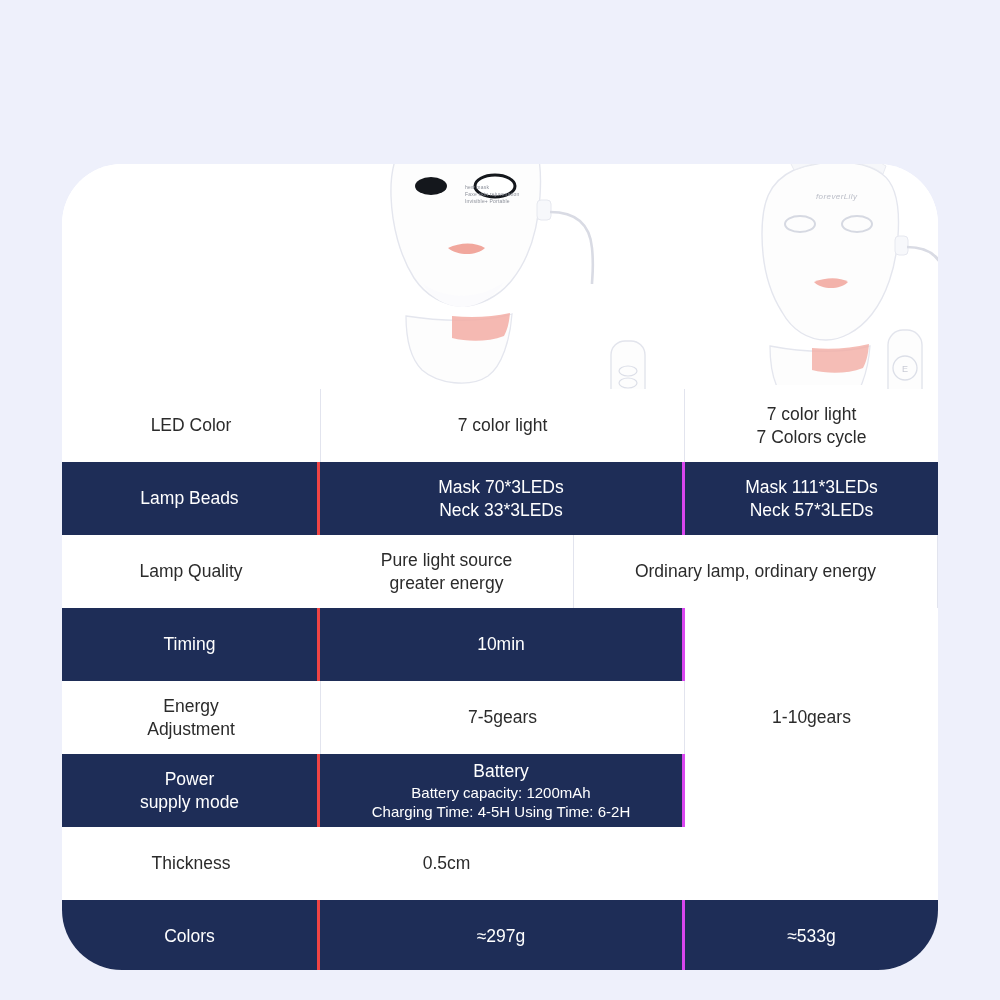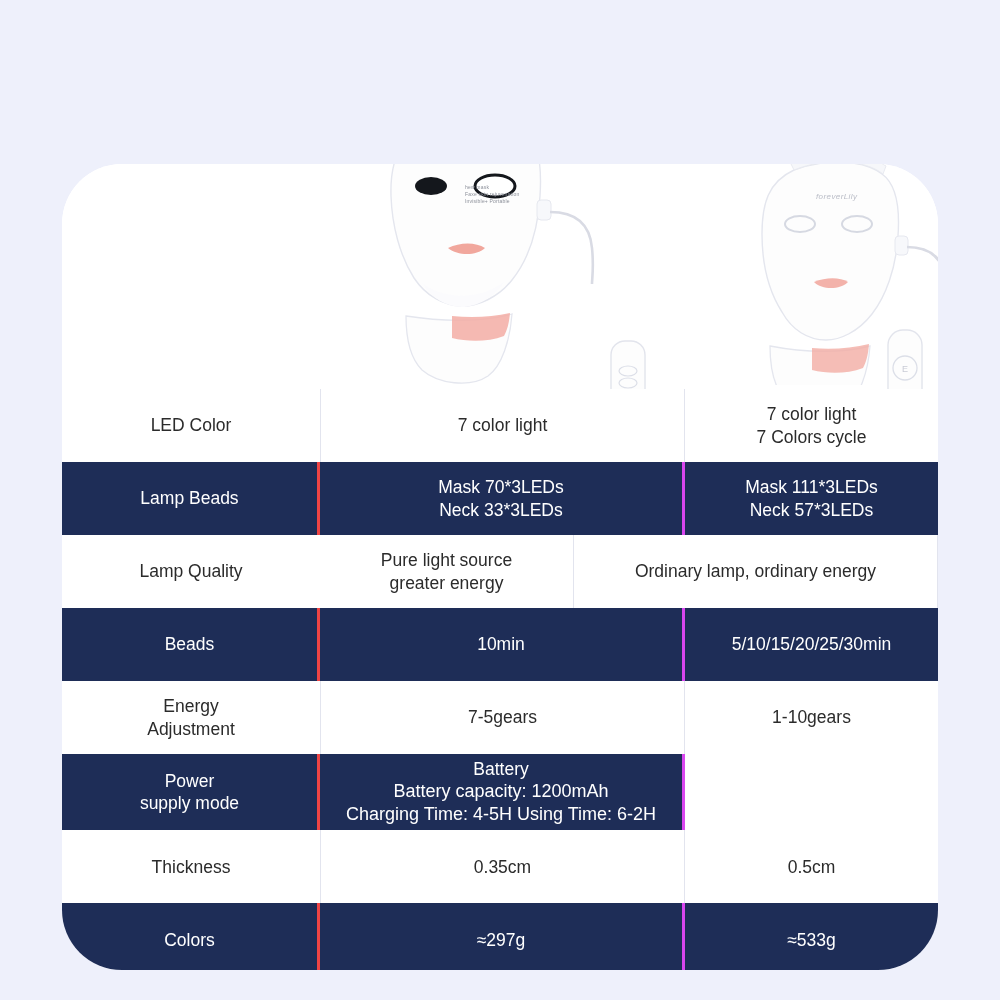--- a/index.html
+++ b/index.html
@@ -84,21 +84,21 @@
     background: #ffffff;
     color: #2b2b2b;
   }
   
   .row.dark .c-label { border-right: 3px solid #ef4444; }
   .row.dark .c-a { border-right: 3px solid #d946ef; }
 
   .row.light .c-a { border-left: 1px solid #e2e4ee; border-right: 1px solid #e2e4ee; }
 
   .cell .line { display: block; }
-  .cell .small { font-size: 18px; }
+  .cell .small { font-size: 15px; }
 
   .h-36 { min-height: 73px; }
 
   
   .bg-fade {
     position: absolute;
     inset: 0;
     background: #eef0fb;
     z-index: -1;
   }
@@ -215,27 +215,24 @@
         <span class="line">Pure light source</span>
         <span class="line">greater energy</span>
       </div>
       <div class="cell c-a">
         <span class="line">Ordinary lamp, ordinary energy</span>
       </div>
     </div>
 
     <div class="row dark h-36">
       <div class="cell c-label">
-        <span class="line">Beads</span>
+        <span class="line">Timing</span>
       </div>
       <div class="cell c-a">
         <span class="line">10min</span>
-      </div>
-      <div class="cell c-b">
-        <span class="line">5/10/15/20/25/30min</span>
       </div>
     </div>
 
     <div class="row light h-36">
       <div class="cell c-label">
         <span class="line" style="white-space:pre-line;">Energy
 Adjustment</span>
       </div>
       <div class="cell c-a">
         <span class="line">7-5gears</span>
@@ -254,23 +251,20 @@
         <span class="line">Battery</span>
         <span class="line small">Battery capacity: 1200mAh</span>
         <span class="line small">Charging Time: 4-5H Using Time: 6-2H</span>
       </div>
     </div>
 
     <div class="row light h-36">
       <div class="cell c-label">
         <span class="line">Thickness</span>
       </div>
-      <div class="cell c-a">
-        <span class="line">0.35cm</span>
-      </div>
       <div class="cell c-b">
         <span class="line">0.5cm</span>
       </div>
     </div>
 
     <div class="row dark h-36">
       <div class="cell c-label">
         <span class="line">Colors</span>
       </div>
       <div class="cell c-a">

